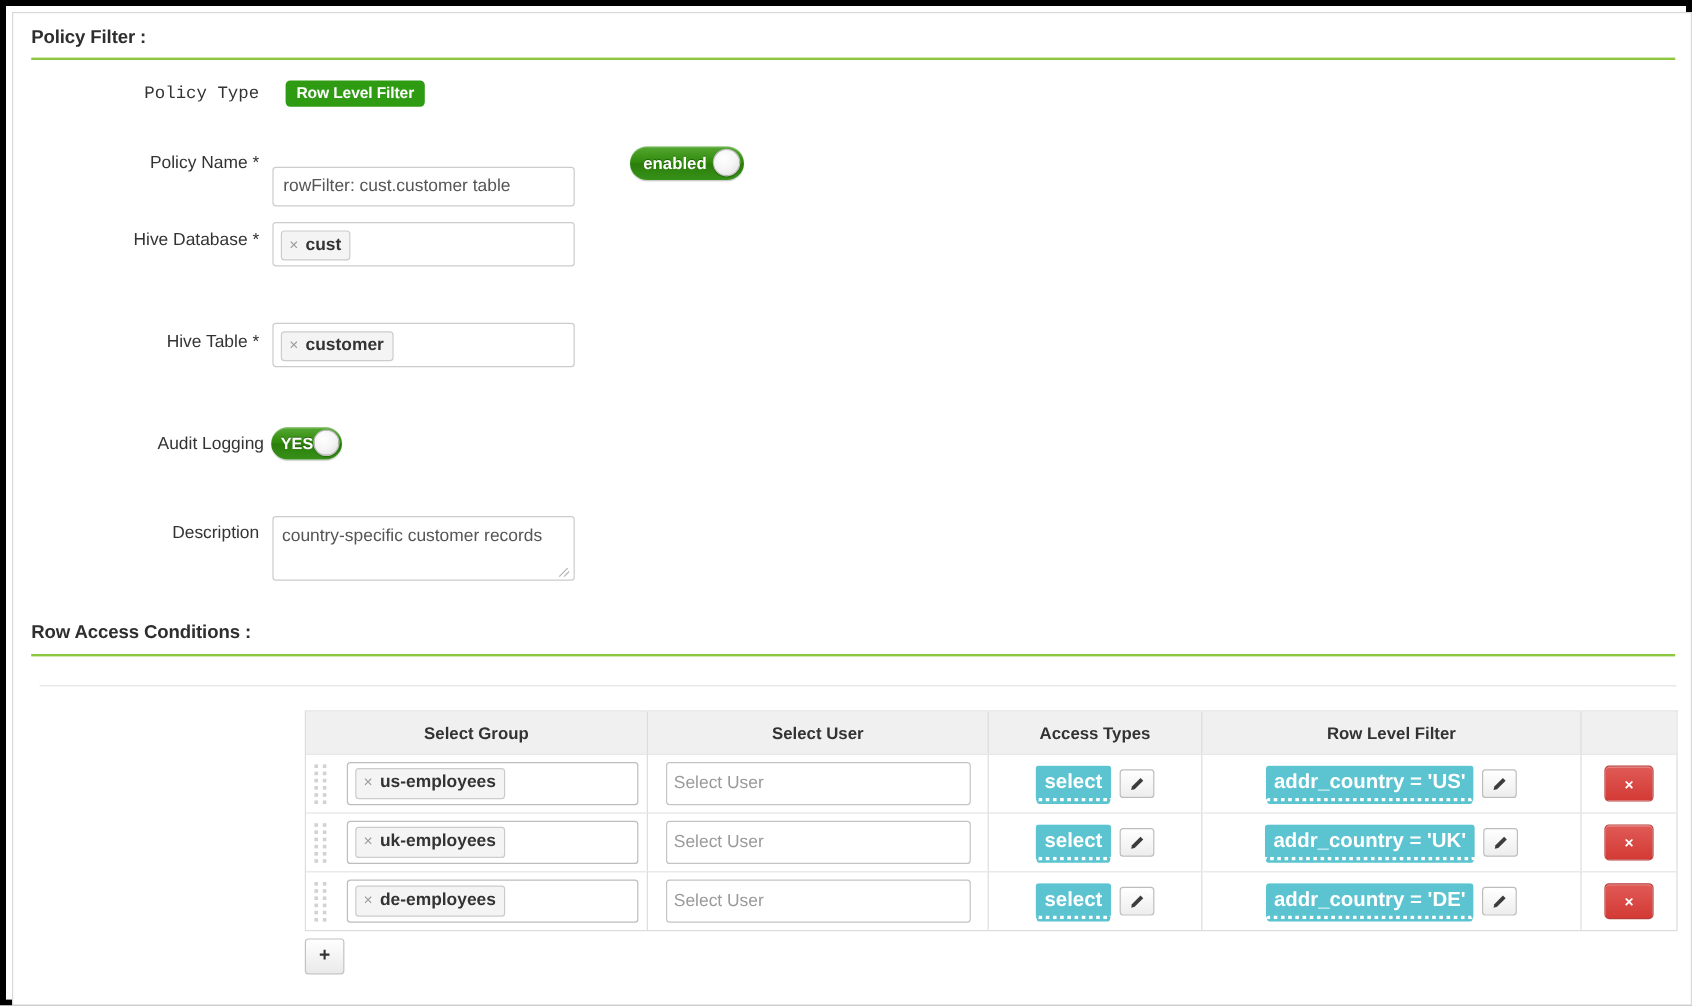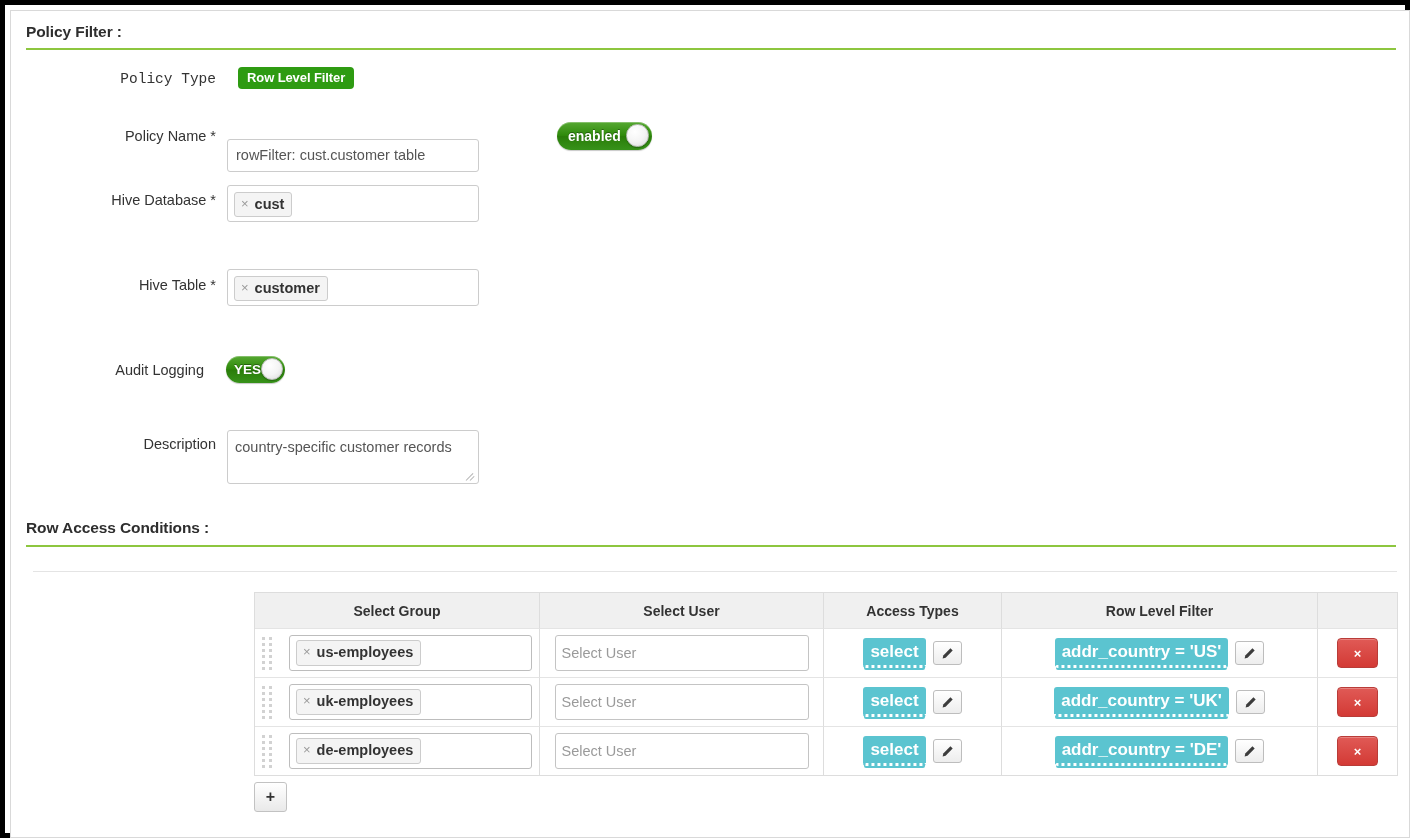--- a/index.html
+++ b/index.html
@@ -127,21 +127,21 @@
     text-shadow: 0 -1px 0 rgba(0,0,0,.35);
     white-space: nowrap;
   }
   .toggle .knob {
     position: absolute;
     border-radius: 50%;
     background: radial-gradient(circle at 38% 32%, #ffffff 0%, #f4f4f4 52%, #d9d9d9 100%);
     border: 1px solid #bdbdbd;
     box-shadow: 0 1px 1px rgba(0,0,0,.25);
   }
-  #toggle-enabled { left: 514px; top: 111px; width: 95px; height: 28px; margin-left: 32px; }
+  #toggle-enabled { left: 514px; top: 111px; width: 95px; height: 28px; }
   #toggle-enabled .tlabel { font-size: 14px; margin-left: 11px; }
   #toggle-enabled .knob { right: 3px; top: 2px; width: 23px; height: 23px; }
 
   #toggle-audit { left: 215px; top: 345px; width: 59px; height: 27px; }
   #toggle-audit .tlabel { font-size: 13.5px; margin-left: 8px; }
   #toggle-audit .knob { right: 2px; top: 2px; width: 22px; height: 22px; }
 
   
   .tarea {
     position: absolute;
@@ -315,21 +315,21 @@
   </div>
 
   <div class="flabel" style="left:20px; top:266px; width:185px;">Hive Table *</div>
   <div class="tokenbox" style="left:216px; top:258px; width:252px; height:37px;">
     <span class="token">
       <span class="tx">×</span>
       <span>customer</span>
     </span>
   </div>
 
-  <div class="flabel" style="left:8px; top:351px; width:185px;">Audit Logging</div>
+  <div class="flabel" style="left:24px; top:351px; width:185px;">Audit Logging</div>
   <div class="toggle" id="toggle-audit">
     <span class="tlabel">YES</span>
     <span class="knob"></span>
   </div>
 
   <div class="flabel" style="left:20px; top:425px; width:185px;">Description</div>
   <div class="tarea" style="left:216px; top:419px; width:252px; height:54px;">
     <div>country-specific customer records</div>
     <span class="resize">
       <i style="left:0px; top:9px; width:10px;"></i>

